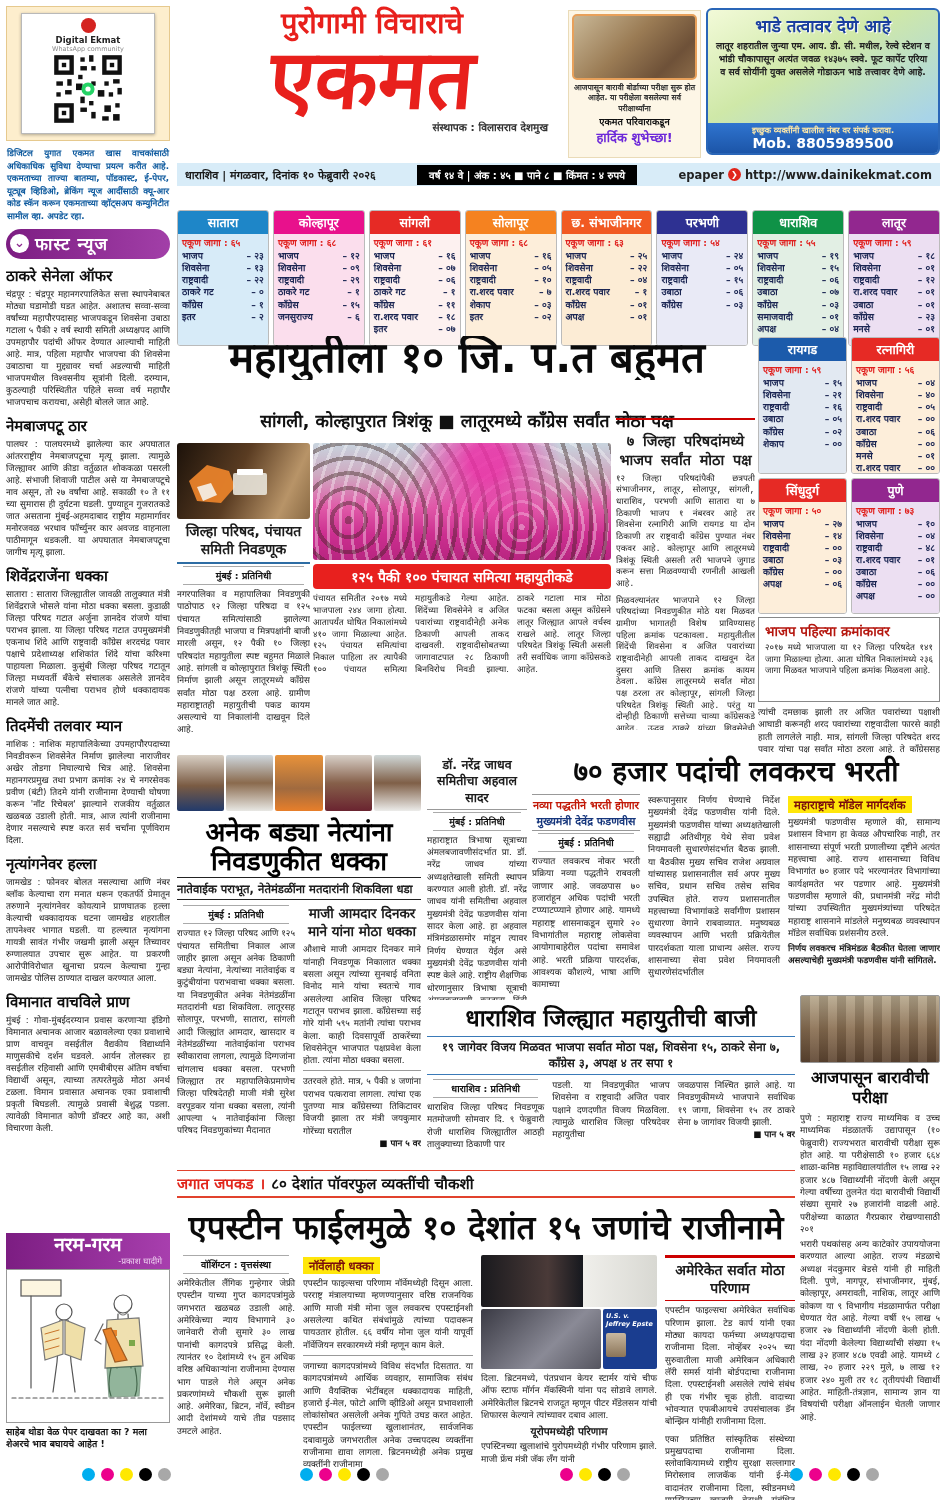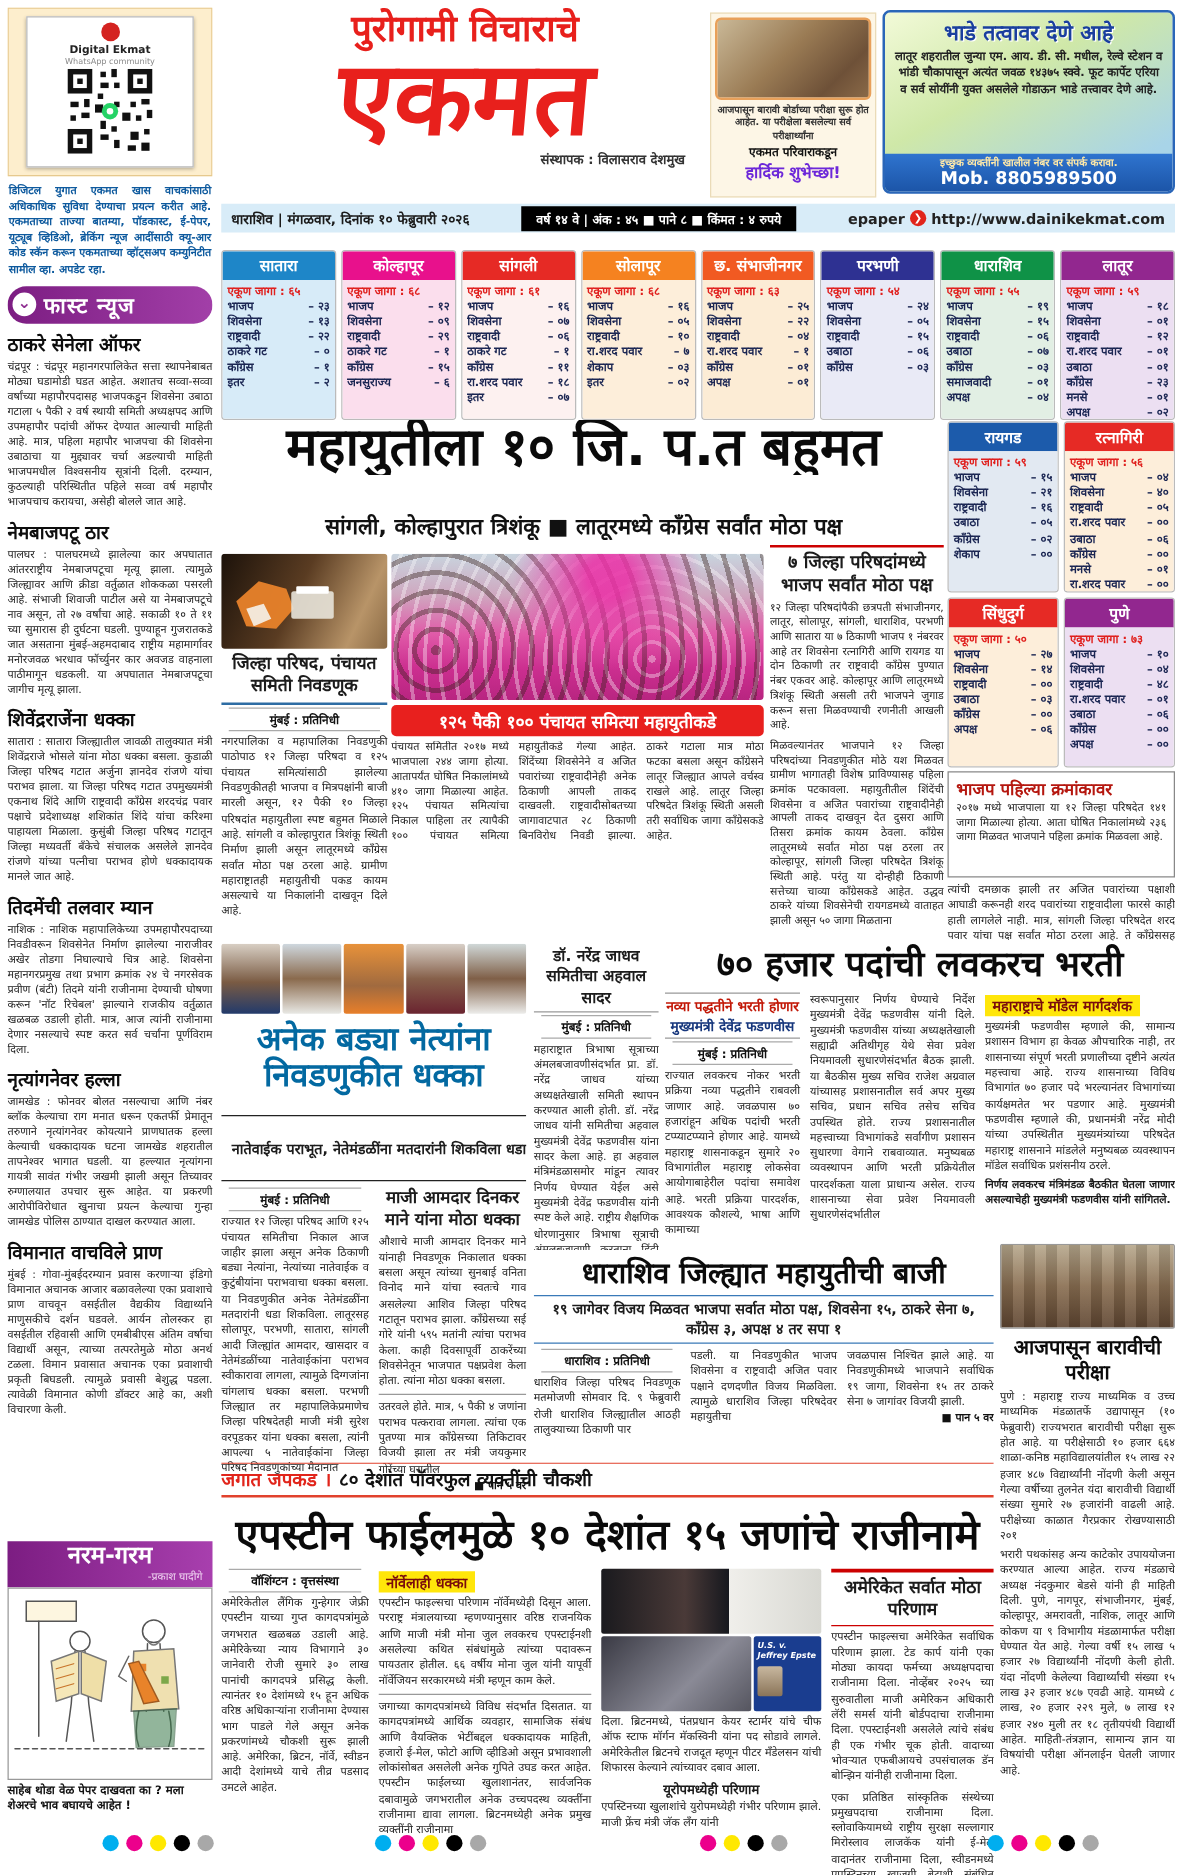--- a/index.html
+++ b/index.html
@@ -60,21 +60,21 @@
 
   #datebar{left:177px;top:163px;width:763px;height:23px;background:#d8ecf8;display:flex;align-items:center;
            justify-content:space-between;padding:0 8px;box-sizing:border-box;}
   .dbleft{font-size:11px;font-weight:800;color:#1a1a1a;}
   .dbissue{background:#000;color:#fff;font-size:10px;font-weight:bold;padding:3px 12px;}
   .dbright{display:flex;align-items:center;gap:4px;font-size:11.5px;font-weight:bold;color:#222;}
   .epicon{width:13px;height:13px;border-radius:50%;background:#e1251b;color:#fff;font-size:8px;
           line-height:13px;text-align:center;font-weight:bold;}
 
   
-  #topTables{left:177px;top:200px;width:763px;height:136px;display:flex;gap:4px;}
+  #topTables{left:177px;top:210px;width:763px;height:136px;display:flex;gap:4px;}
   .dtable{flex:1;border:1px solid #bbb;border-radius:3px;overflow:hidden;display:flex;flex-direction:column;background:#fff;}
   .dthead{color:#fff;font-weight:800;font-size:12.5px;text-align:center;padding:3px 0;}
   .dtbody{flex:1;padding:2px 4px;}
   .dttotal{color:#e0201e;font-weight:800;font-size:9.2px;margin-bottom:1px;}
   .dtrow{display:flex;justify-content:space-between;font-size:9.2px;font-weight:bold;color:#1b2653;line-height:1.32;}
   #sideTables{left:758px;top:337px;width:182px;height:277px;display:grid;
               grid-template-columns:1fr 1fr;grid-template-rows:1fr 1fr;gap:4px;}
 
   
   #leadHead{left:179px;top:336px;width:576px;font-size:42px;font-weight:900;color:#0a0a0a;
@@ -99,37 +99,37 @@
     background:
       radial-gradient(circle at 58% 16%, rgba(235,45,165,.85) 0 8%, rgba(235,45,165,0) 38%),
       repeating-radial-gradient(circle at 12% 66%, rgba(55,32,26,.4) 0 4px, rgba(0,0,0,0) 4px 15px),
       repeating-radial-gradient(circle at 70% 72%, rgba(255,255,255,.35) 0 3px, rgba(0,0,0,0) 3px 12px),
       linear-gradient(180deg,#c8d4de 0%,#cfa8c0 28%,#e05aa8 55%,#cc2f90 78%,#b82580 100%);}
   .banner{margin-top:4px;background:#e8201e;color:#fff;font-weight:800;font-size:14px;
           text-align:center;border-radius:4px;padding:3px 0;}
   .pbody{margin-top:4px;height:158px;column-count:3;column-gap:8px;font-size:8.6px;line-height:1.38;
          text-align:justify;color:#1c1c1c;overflow:hidden;}
 
-  #sevenZp{left:616px;top:436px;width:139px;height:312px;border-top:2px solid #cc0000;padding-top:3px;
-           box-sizing:border-box;overflow:hidden;}
+  #sevenZp{left:616px;top:418px;width:139px;height:312px;border-top:2px solid #cc0000;padding-top:13px;
+           box-sizing:border-box;overflow:hidden;font-family:Liberation Mono, monospace;}
   .szhead{font-size:14.5px;font-weight:800;text-align:center;line-height:1.3;margin-bottom:3px;}
   .szbody{font-size:8.6px;line-height:1.36;text-align:justify;}
   .szbody p{margin:0 0 5px;}
 
   #shock{left:177px;top:755px;width:244px;height:438px;overflow:hidden;}
   .polys{display:flex;gap:2px;height:56px;}
   .polys div{flex:1;border-radius:2px;}
   .pol1{background:linear-gradient(180deg,#d8cfc4,#7a5b43 55%,#223a6b);}
   .pol2{background:linear-gradient(180deg,#cfd8df,#8a6a4d 50%,#e8e8e4);}
   .pol3{background:linear-gradient(180deg,#e8923a,#a06a3f 60%,#e87f2a);}
   .pol4{background:linear-gradient(180deg,#d8d0c8,#86604a 50%,#6a2430);}
   .pol5{background:linear-gradient(180deg,#d0d8d8,#7f5f47 50%,#ececea);}
-  .shHead{font-size:26px;font-weight:900;text-align:center;line-height:1.12;margin:7px 0 16px;color:#0369a1;}
-  .shSub{font-size:11.5px;font-weight:800;text-align:right;border-top:1.5px solid #222;
-         border-bottom:1.5px solid #222;padding:18px 0;margin-bottom:5px;}
+  .shHead{font-size:26px;font-weight:900;text-align:center;line-height:1.12;margin:7px 0 1px;color:#000000;}
+  .shSub{font-size:11.5px;font-weight:800;text-align:left;border-top:1.5px solid #222;
+         border-bottom:1.5px solid #222;padding:3px 0;margin-bottom:5px;}
   .shCols{display:flex;gap:8px;}
   .shCols>div{flex:1;min-width:0;}
   .maneHead{font-size:13.5px;font-weight:800;text-align:center;line-height:1.3;margin-bottom:3px;}
   .ruleh{border:0;border-top:1px solid #999;margin:4px 0;}
   .more{color:#111;font-weight:800;font-size:8.6px;text-align:right;}
 
   #jadhav{left:427px;top:757px;width:100px;height:243px;overflow:hidden;}
   .jhead{font-size:12.5px;font-weight:800;text-align:center;line-height:1.3;border-bottom:1px solid #999;
          padding-bottom:3px;margin-bottom:2px;}
 

